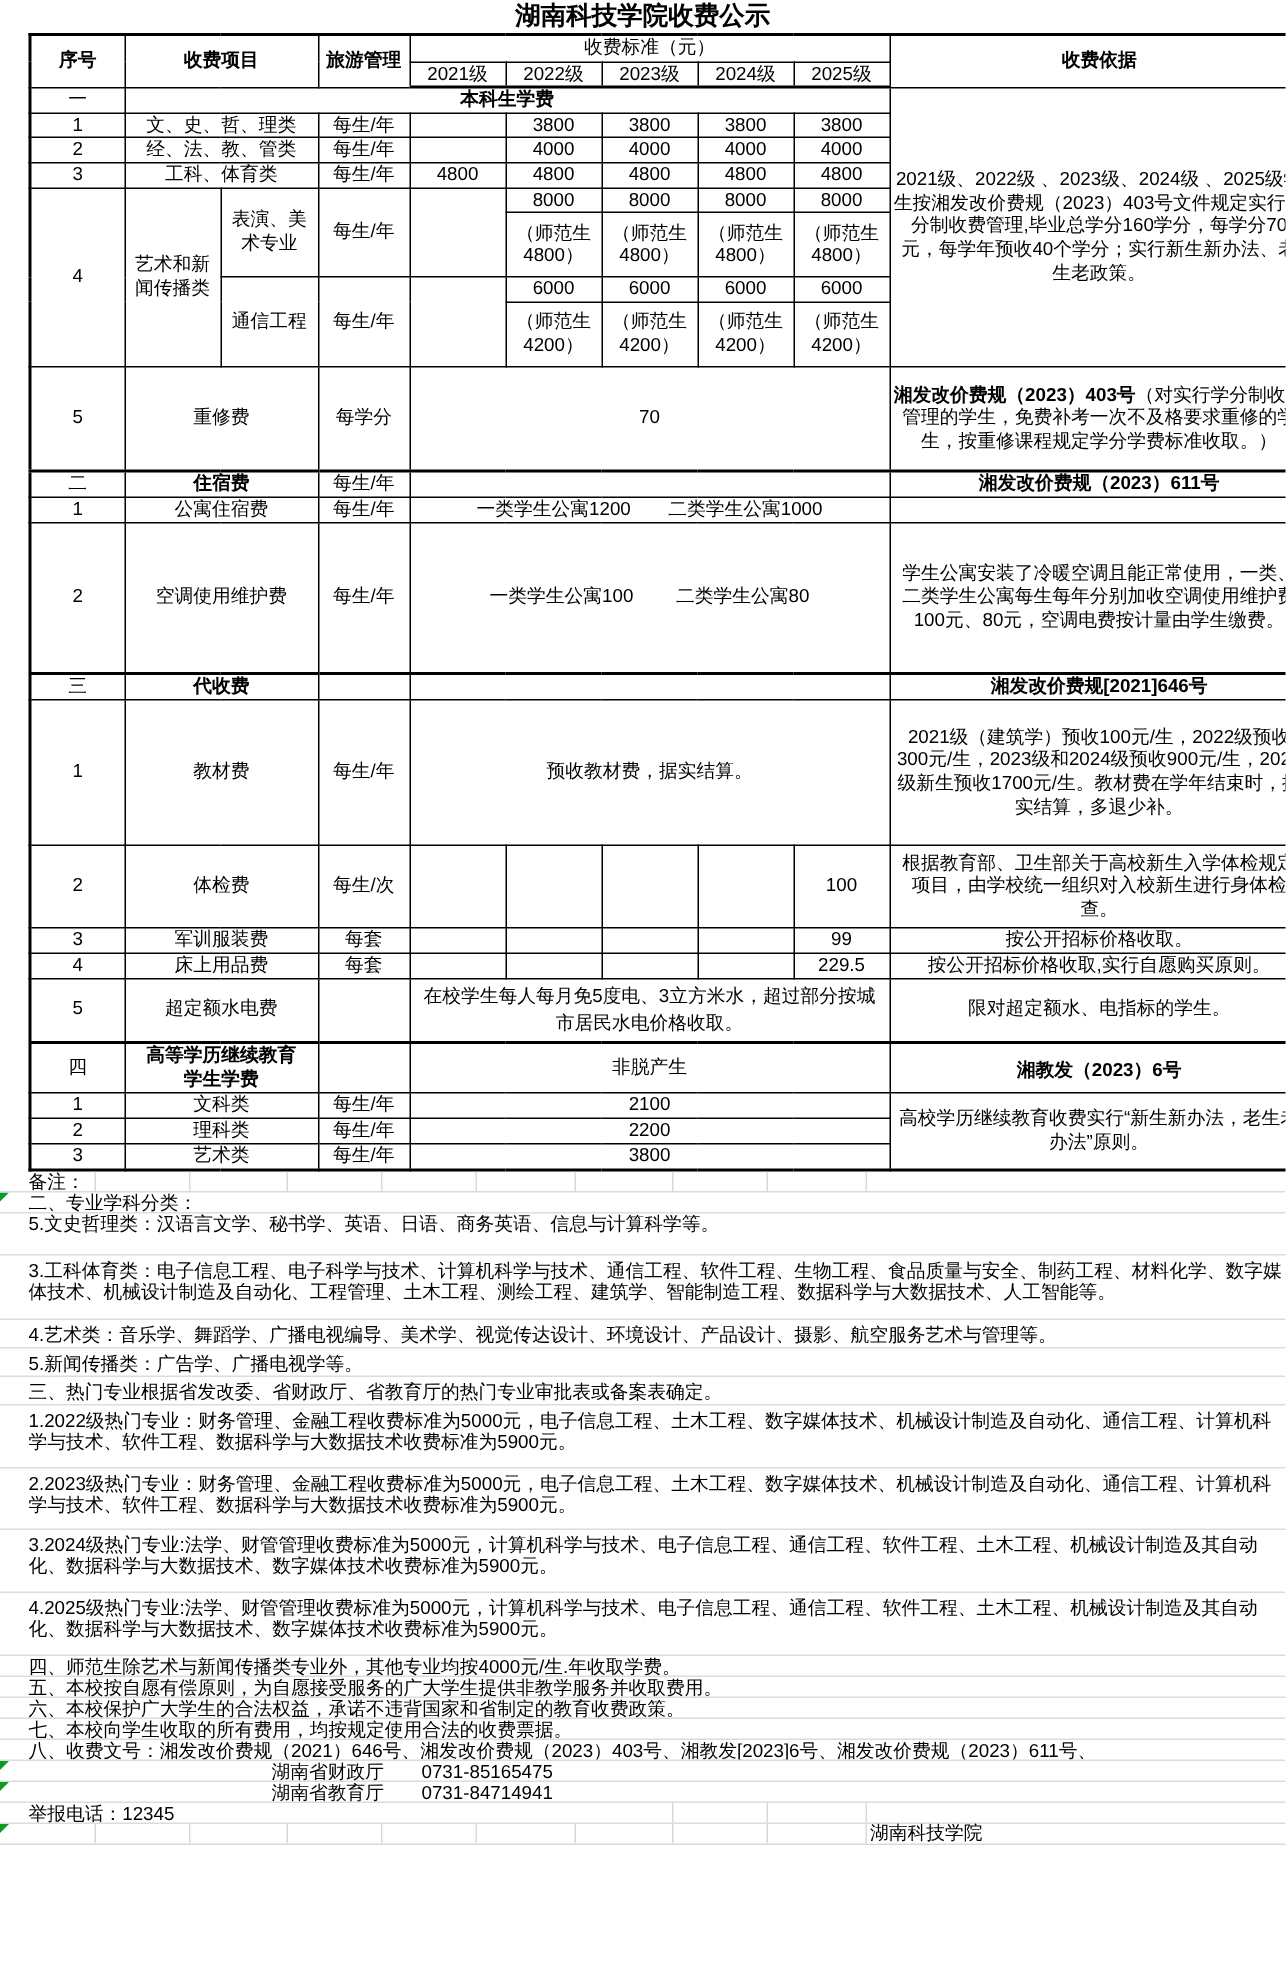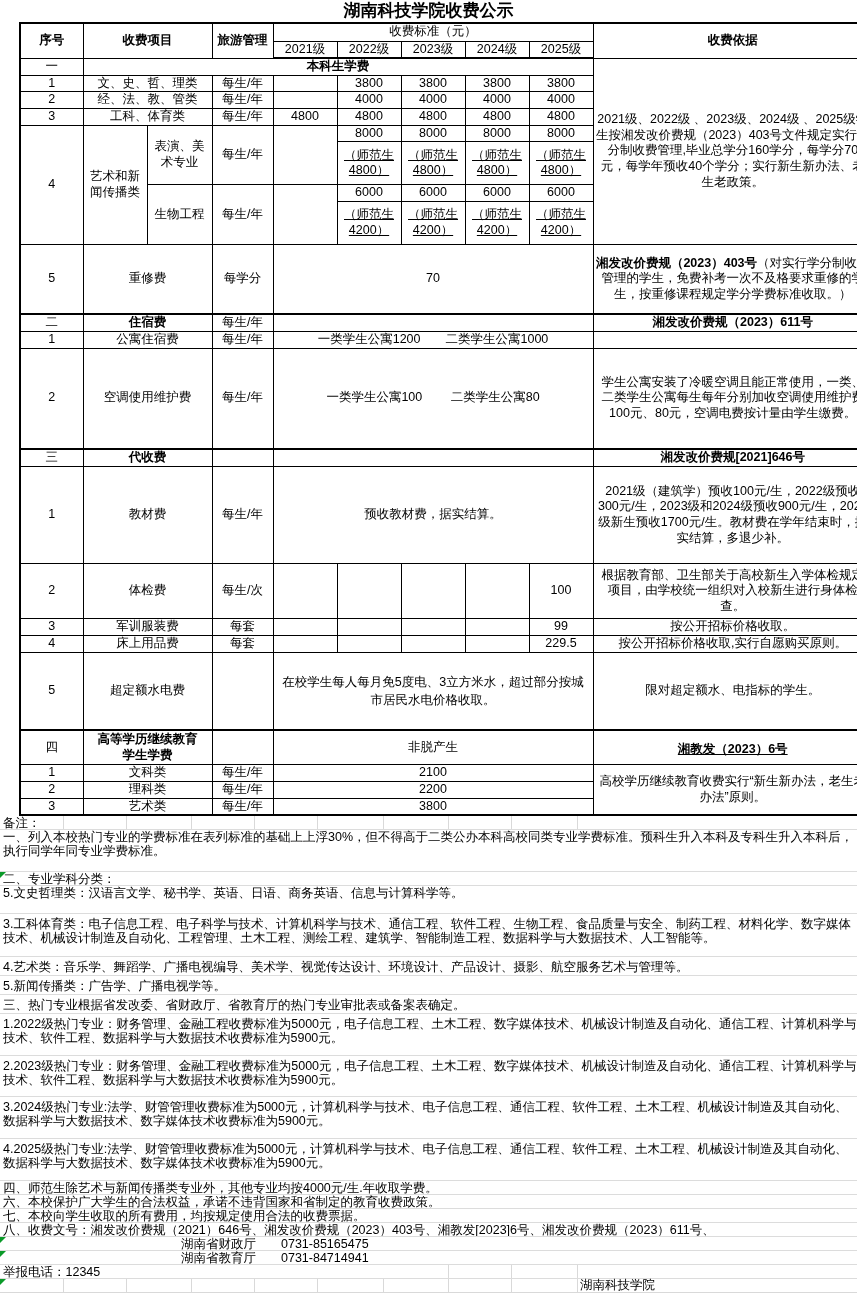--- a/index.html
+++ b/index.html
@@ -4,27 +4,27 @@
 <style>
   html,body{margin:0;padding:0;background:#fff;}
   body{width:857px;font-family:"Liberation Sans","DejaVu Sans",sans-serif;color:#000;}
   .page{width:857px;position:relative;}
   .title{height:22px;line-height:22px;text-align:center;font-weight:bold;font-size:17px;}
   table.fee{border-collapse:collapse;table-layout:fixed;width:855px;margin-left:19px;border:2px solid #000;}
   table.fee td{border:1px solid #000;font-size:12.5px;line-height:1.25;text-align:center;vertical-align:middle;padding:0 2px;overflow:hidden;}
   td.b{font-weight:bold;}
   td.l, .l{text-align:left;}
   td.basis{text-align:left;padding:2px 4px;line-height:1.45;}
-  td.top{vertical-align:top;text-decoration:underline;}
+  td.top{vertical-align:top;}
   .pre{white-space:pre-line;}
   tr.hdr2 td{border-bottom:2px solid #000;}
   tr.sec td{border-top:2px solid #000;}
   
   .notes{width:857px;}
-  .note{position:relative;font-size:12.5px;line-height:14px;border-bottom:1px solid #dcdcdc;padding-left:3px;overflow:hidden;box-sizing:border-box;}
+  .note{position:relative;font-size:12.5px;line-height:14px;border-bottom:1px solid #dcdcdc;padding-left:19px;overflow:hidden;box-sizing:border-box;}
   .indent{padding-left:181px;}
   .gv{position:absolute;top:0;bottom:0;width:1px;background:#d9d9d9;}
   .cmark{position:absolute;left:0;top:0;width:0;height:0;border-top:6px solid #0a9a28;border-right:6px solid transparent;}
   .grid-row{position:relative;height:13px;border-bottom:1px solid #d9d9d9;font-size:12.5px;line-height:13px;}
   .school{position:absolute;left:580px;top:0;}
 </style>
 </head>
 <body>
 
 <div class="page">
@@ -112,21 +112,21 @@
       <td class="pre top">（师范生
 4800）</td>
       <td class="pre top">（师范生
 4800）</td>
       <td class="pre top">（师范生
 4800）</td>
       <td class="pre top">（师范生
 4800）</td>
     </tr>
     <tr style="height:15px">
-      <td rowspan="2">生物工程</td>
+      <td rowspan="2">通信工程</td>
       <td rowspan="2">每生/年</td>
       <td rowspan="2"></td>
       <td>6000</td>
       <td>6000</td>
       <td>6000</td>
       <td>6000</td>
     </tr>
     <tr style="height:43px">
       <td class="pre top">（师范生
 4200）</td>
@@ -212,21 +212,21 @@
       <td></td>
       <td></td>
       <td></td>
       <td>229.5</td>
       <td class="basis">按公开招标价格收取,实行自愿购买原则。</td>
     </tr>
     <tr style="height:42px">
       <td>5</td>
       <td colspan="2">超定额水电费</td>
       <td></td>
-      <td colspan="5" class="l" style="padding:20px 4px;line-height:1.45">在校学生每人每月免5度电、3立方米水，超过部分按城市居民水电价格收取。</td>
+      <td colspan="5" class="l" style="padding:2px 4px;line-height:1.45">在校学生每人每月免5度电、3立方米水，超过部分按城市居民水电价格收取。</td>
       <td class="basis">限对超定额水、电指标的学生。</td>
     </tr>
 
     <tr class="sec" style="height:34px">
       <td>四</td>
       <td colspan="2" class="b pre">高等学历继续教育
 学生学费</td>
       <td></td>
       <td colspan="5">非脱产生</td>
       <td class="basis b top" style="padding-top:4px">湘教发（2023）6号</td>
@@ -250,32 +250,32 @@
       <td>每生/年</td>
       <td colspan="5">3800</td>
     </tr>
   </tbody>
     </table>
 
   <div class="notes">
     <div class="note" style="height:14px"><span>备注：</span>
       <span class="gv" style="left:63px"></span><span class="gv" style="left:126px"></span><span class="gv" style="left:191px"></span><span class="gv" style="left:254px"></span><span class="gv" style="left:317px"></span><span class="gv" style="left:383px"></span><span class="gv" style="left:448px"></span><span class="gv" style="left:511px"></span><span class="gv" style="left:577px"></span>
     </div>
-    <div class="note" style="height:42px">一、列入本校热门专业的学费标准在表列标准的基础上上浮30%，但不得高于二类公办本科高校同类专业学费标准。预科生升入本科及专科生升入本科后，执行同学年同专业学费标准。</div>
     <div class="note" style="height:14px"><span class="cmark"></span><span>二、专业学科分类：</span></div>
     <div class="note" style="height:28px">5.文史哲理类：汉语言文学、秘书学、英语、日语、商务英语、信息与计算科学等。</div>
     <div class="note" style="height:43px;padding-top:3px">3.工科体育类：电子信息工程、电子科学与技术、计算机科学与技术、通信工程、软件工程、生物工程、食品质量与安全、制药工程、材料化学、数字媒体技术、机械设计制造及自动化、工程管理、土木工程、测绘工程、建筑学、智能制造工程、数据科学与大数据技术、人工智能等。</div>
     <div class="note" style="height:19px;padding-top:3px">4.艺术类：音乐学、舞蹈学、广播电视编导、美术学、视觉传达设计、环境设计、产品设计、摄影、航空服务艺术与管理等。</div>
     <div class="note" style="height:19px;padding-top:3px">5.新闻传播类：广告学、广播电视学等。</div>
     <div class="note" style="height:19px;padding-top:3px">三、热门专业根据省发改委、省财政厅、省教育厅的热门专业审批表或备案表确定。</div>
     <div class="note" style="height:42px;padding-top:3px">1.2022级热门专业：财务管理、金融工程收费标准为5000元，电子信息工程、土木工程、数字媒体技术、机械设计制造及自动化、通信工程、计算机科学与技术、软件工程、数据科学与大数据技术收费标准为5900元。</div>
     <div class="note" style="height:41px;padding-top:3px">2.2023级热门专业：财务管理、金融工程收费标准为5000元，电子信息工程、土木工程、数字媒体技术、机械设计制造及自动化、通信工程、计算机科学与技术、软件工程、数据科学与大数据技术收费标准为5900元。</div>
     <div class="note" style="height:42px;padding-top:3px">3.2024级热门专业:法学、财管管理收费标准为5000元，计算机科学与技术、电子信息工程、通信工程、软件工程、土木工程、机械设计制造及其自动化、数据科学与大数据技术、数字媒体技术收费标准为5900元。</div>
     <div class="note" style="height:42px;padding-top:3px">4.2025级热门专业:法学、财管管理收费标准为5000元，计算机科学与技术、电子信息工程、通信工程、软件工程、土木工程、机械设计制造及其自动化、数据科学与大数据技术、数字媒体技术收费标准为5900元。</div>
     <div class="note" style="height:14px">四、师范生除艺术与新闻传播类专业外，其他专业均按4000元/生.年收取学费。</div>
+    <div class="note" style="height:14px">五、本校按自愿有偿原则，为自愿接受服务的广大学生提供非教学服务并收取费用。</div>
     <div class="note" style="height:14px">六、本校保护广大学生的合法权益，承诺不违背国家和省制定的教育收费政策。</div>
     <div class="note" style="height:14px">七、本校向学生收取的所有费用，均按规定使用合法的收费票据。</div>
     <div class="note" style="height:14px">八、收费文号：湘发改价费规（2021）646号、湘发改价费规（2023）403号、湘教发[2023]6号、湘发改价费规（2023）611号、</div>
     <div class="note indent" style="height:14px"><span class="cmark"></span><span>湖南省财政厅　　0731-85165475</span></div>
     <div class="note indent" style="height:14px"><span class="cmark"></span><span>湖南省教育厅　　0731-84714941</span></div>
     <div class="note" style="height:14px"><span>举报电话：12345</span>
       <span class="gv" style="left:448px"></span><span class="gv" style="left:511px"></span><span class="gv" style="left:577px"></span>
     </div>
 
     <div class="grid-row">

